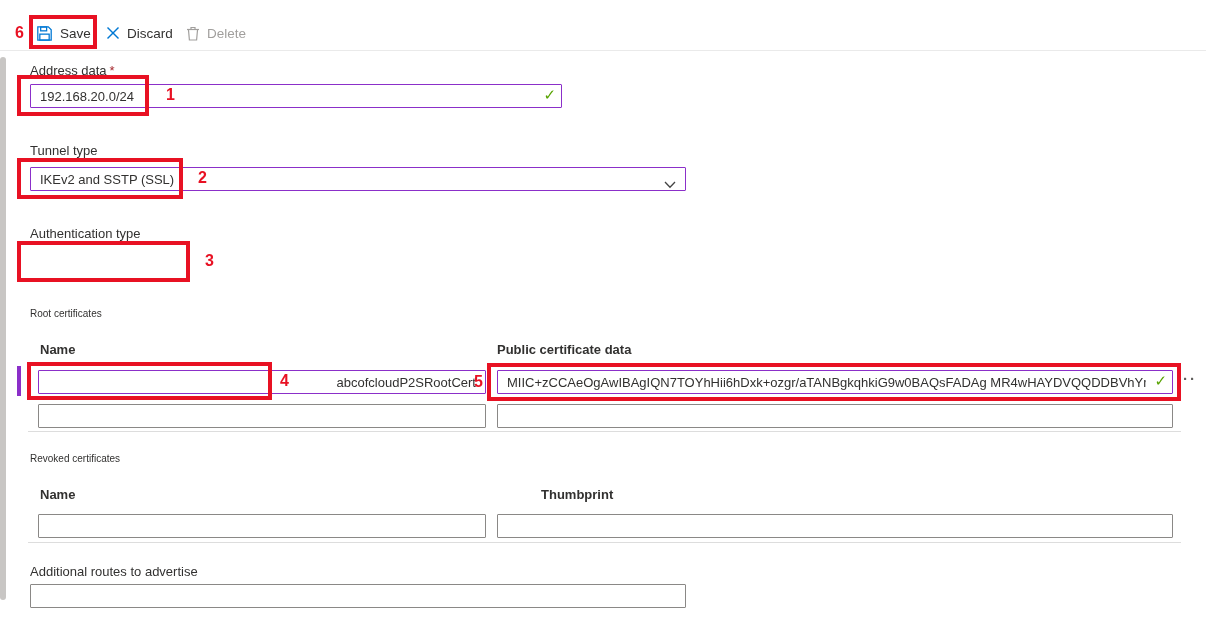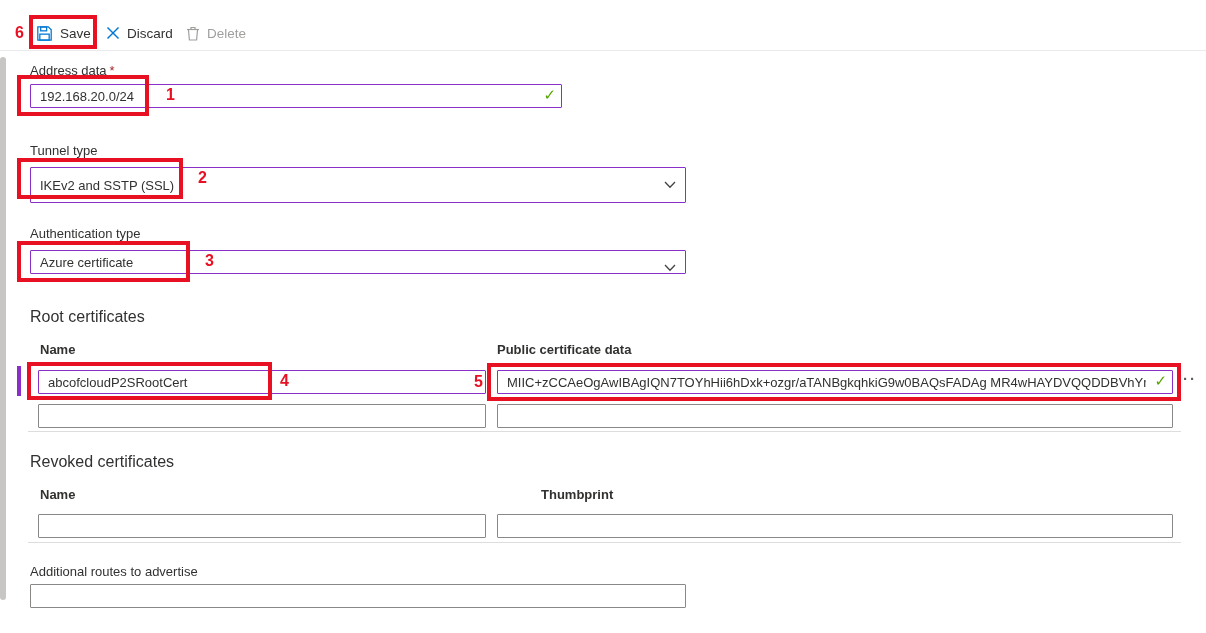--- a/index.html
+++ b/index.html
@@ -20,28 +20,28 @@
   .tb-item.primary .ticon{color:var(--accent);}
   .tb-item.disabled{color:var(--disabled);cursor:default;}
   .tb-item.disabled .ticon{color:var(--disabled);}
   .tb-divider{position:absolute;left:0;top:50px;width:1206px;height:1px;background:#eaeaea;}
   
   .vscroll{position:absolute;left:0;top:57px;width:6px;height:543px;background:var(--scrollbar);border-radius:3px;}
   
   .lbl{position:absolute;font-size:13px;color:var(--text);white-space:nowrap;}
   .req{color:#a4262c;margin-left:3px;}
   .colhdr{position:absolute;font-size:13px;font-weight:bold;color:var(--text);white-space:nowrap;}
-  .sect{position:absolute;font-size:16px;color:var(--text);white-space:nowrap;}
+  .sect{position:absolute;font-size:10px;color:var(--text);white-space:nowrap;}
   .fieldwrap{position:absolute;}
   .fieldwrap input{
     width:100%;height:100%;box-sizing:border-box;border:1px solid var(--input-border);
     background:#fff;font-family:"Liberation Sans",sans-serif;font-size:13px;color:var(--text);
     padding:0 26px 0 9px;outline:none;border-radius:1px;
   }
-  .fieldwrap.plain input{padding-right:9px;}
+  .fieldwrap.plain input{padding-right:9px;text-align:right;}
   .fieldwrap.edited input{border:1px solid var(--edited-border);}
   .check{position:absolute;right:6px;top:2px;font-size:15px;color:var(--valid-green);pointer-events:none;}
   .chev{position:absolute;right:10px;top:8px;pointer-events:none;color:#444;}
   .hdivider{position:absolute;height:1px;background:var(--divider);}
   .rowflag{position:absolute;width:4px;background:var(--edited-border);}
   .rowmenu{position:absolute;font-size:15px;font-weight:bold;color:#605e5c;letter-spacing:2px;cursor:pointer;line-height:20px;}
   
   .annbox{position:absolute;border:4px solid var(--annotation-red);box-sizing:border-box;pointer-events:none;}
   .anndigit{position:absolute;color:var(--annotation-red);font-weight:bold;font-size:16px;pointer-events:none;}
 </style>
@@ -90,39 +90,31 @@
     <span>Address data</span><span class="req">*</span>
   </div>
   <div class="fieldwrap edited" style="left:30px;top:84px;width:532px;height:24px;">
     <input type="text" value="192.168.20.0/24" style="">
     <span class="check">✓</span>
   </div>
 
   <div class="lbl" style="left:30px;top:143px;">
     <span>Tunnel type</span>
   </div>
-  <div class="fieldwrap edited" style="left:30px;top:167px;width:656px;height:36px;">
+  <div class="fieldwrap edited" style="left:30px;top:167px;width:656px;height:24px;">
     <input type="text" readonly="" value="IKEv2 and SSTP (SSL)" style="">
     <span class="chev">
       <svg width="12" height="8" viewBox="0 0 12 8" fill="none" stroke="currentColor" stroke-width="1.3">
         <path d="M1 1 L6 6.3 L11 1"></path>
       </svg>
     </span>
   </div>
 
   <div class="lbl" style="left:30px;top:226px;">
     <span>Authentication type</span>
-  </div>
-  <div class="fieldwrap edited" style="left:30px;top:250px;width:656px;height:24px;">
-    <input type="text" readonly="" value="Azure certificate" style="">
-    <span class="chev">
-      <svg width="12" height="8" viewBox="0 0 12 8" fill="none" stroke="currentColor" stroke-width="1.3">
-        <path d="M1 1 L6 6.3 L11 1"></path>
-      </svg>
-    </span>
   </div>
 
   <div class="sect" style="left:30px;top:308px;">Root certificates</div>
   <div class="colhdr" style="left:40px;top:342px;">Name</div>
   <div class="colhdr" style="left:497px;top:342px;">Public certificate data</div>
 
   <div class="rowflag" style="left:17px;top:366px;height:30px;"></div>
 
   <div class="fieldwrap edited plain" style="left:38px;top:370px;width:448px;height:24px;">
     <input type="text" value="abcofcloudP2SRootCert" style="">

